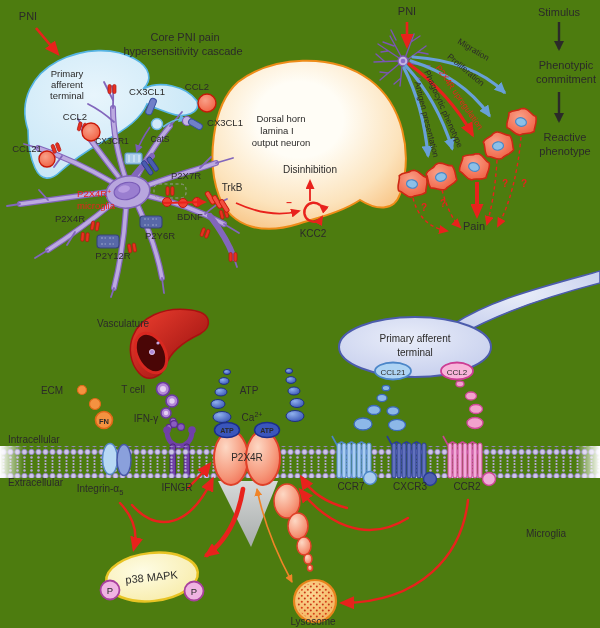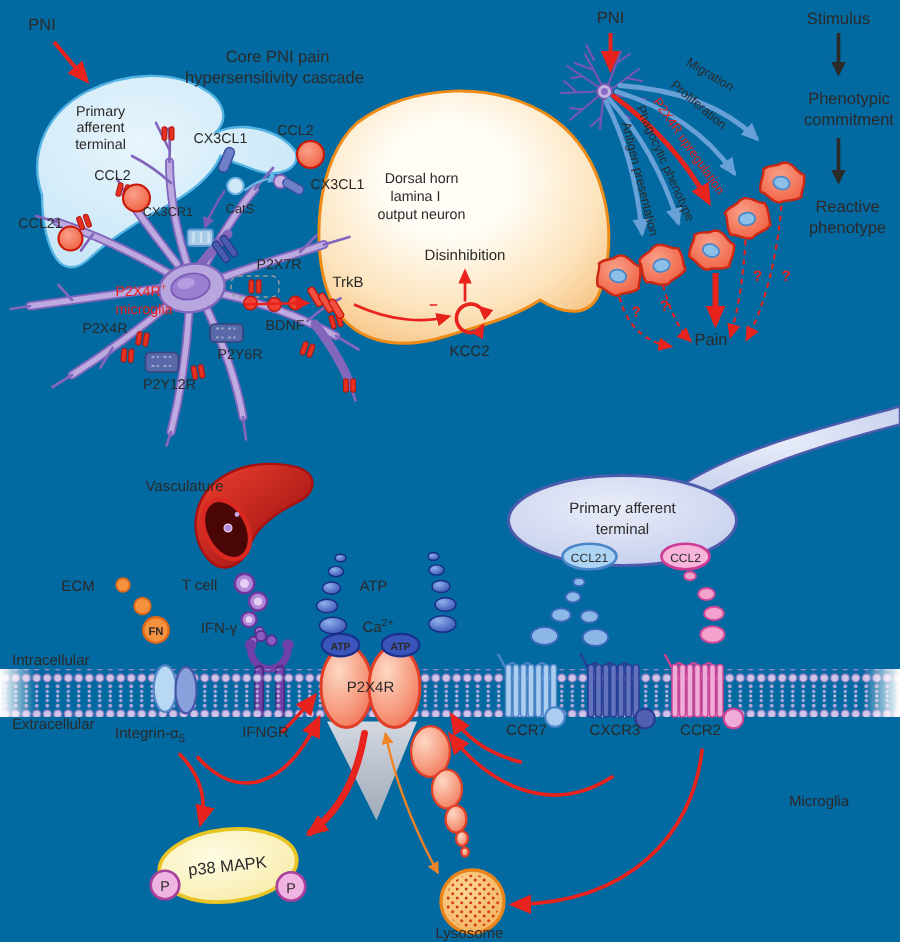--- a/index.html
+++ b/index.html
@@ -1,16 +1,16 @@
 <!DOCTYPE html>
 <html><head>
 <meta charset="utf-8">
 <style>
   html,body{margin:0;padding:0;background:#ffffff;}
-  .stage{width:600px;height:628px;position:relative;background:#0369a1;overflow:hidden;}
+  .stage{width:600px;height:628px;position:relative;background:#4d7c0f;overflow:hidden;}
   svg{display:block;}
   text{font-family:"Liberation Sans","DejaVu Sans",sans-serif;fill:#2b2a29;}
   .t9{font-size:9.5px;} .t10{font-size:10px;} .t11{font-size:11px;} .t8{font-size:8.5px;}
   .red{fill:#e8221c;} .bold{font-weight:bold;}
   .mid{text-anchor:middle;}
   .bo{stroke:#8266bc;fill:none;stroke-linecap:round;stroke-width:6;}
   .bi{stroke:#bcaae0;fill:none;stroke-linecap:round;stroke-width:3.6;}
   .bt{stroke:#8266bc;fill:none;stroke-linecap:round;stroke-width:1.8;}
   .rarrow{stroke:#e8221c;fill:none;stroke-linecap:round;}
   .barrow{stroke:#68a0d8;fill:none;stroke-linecap:round;}

